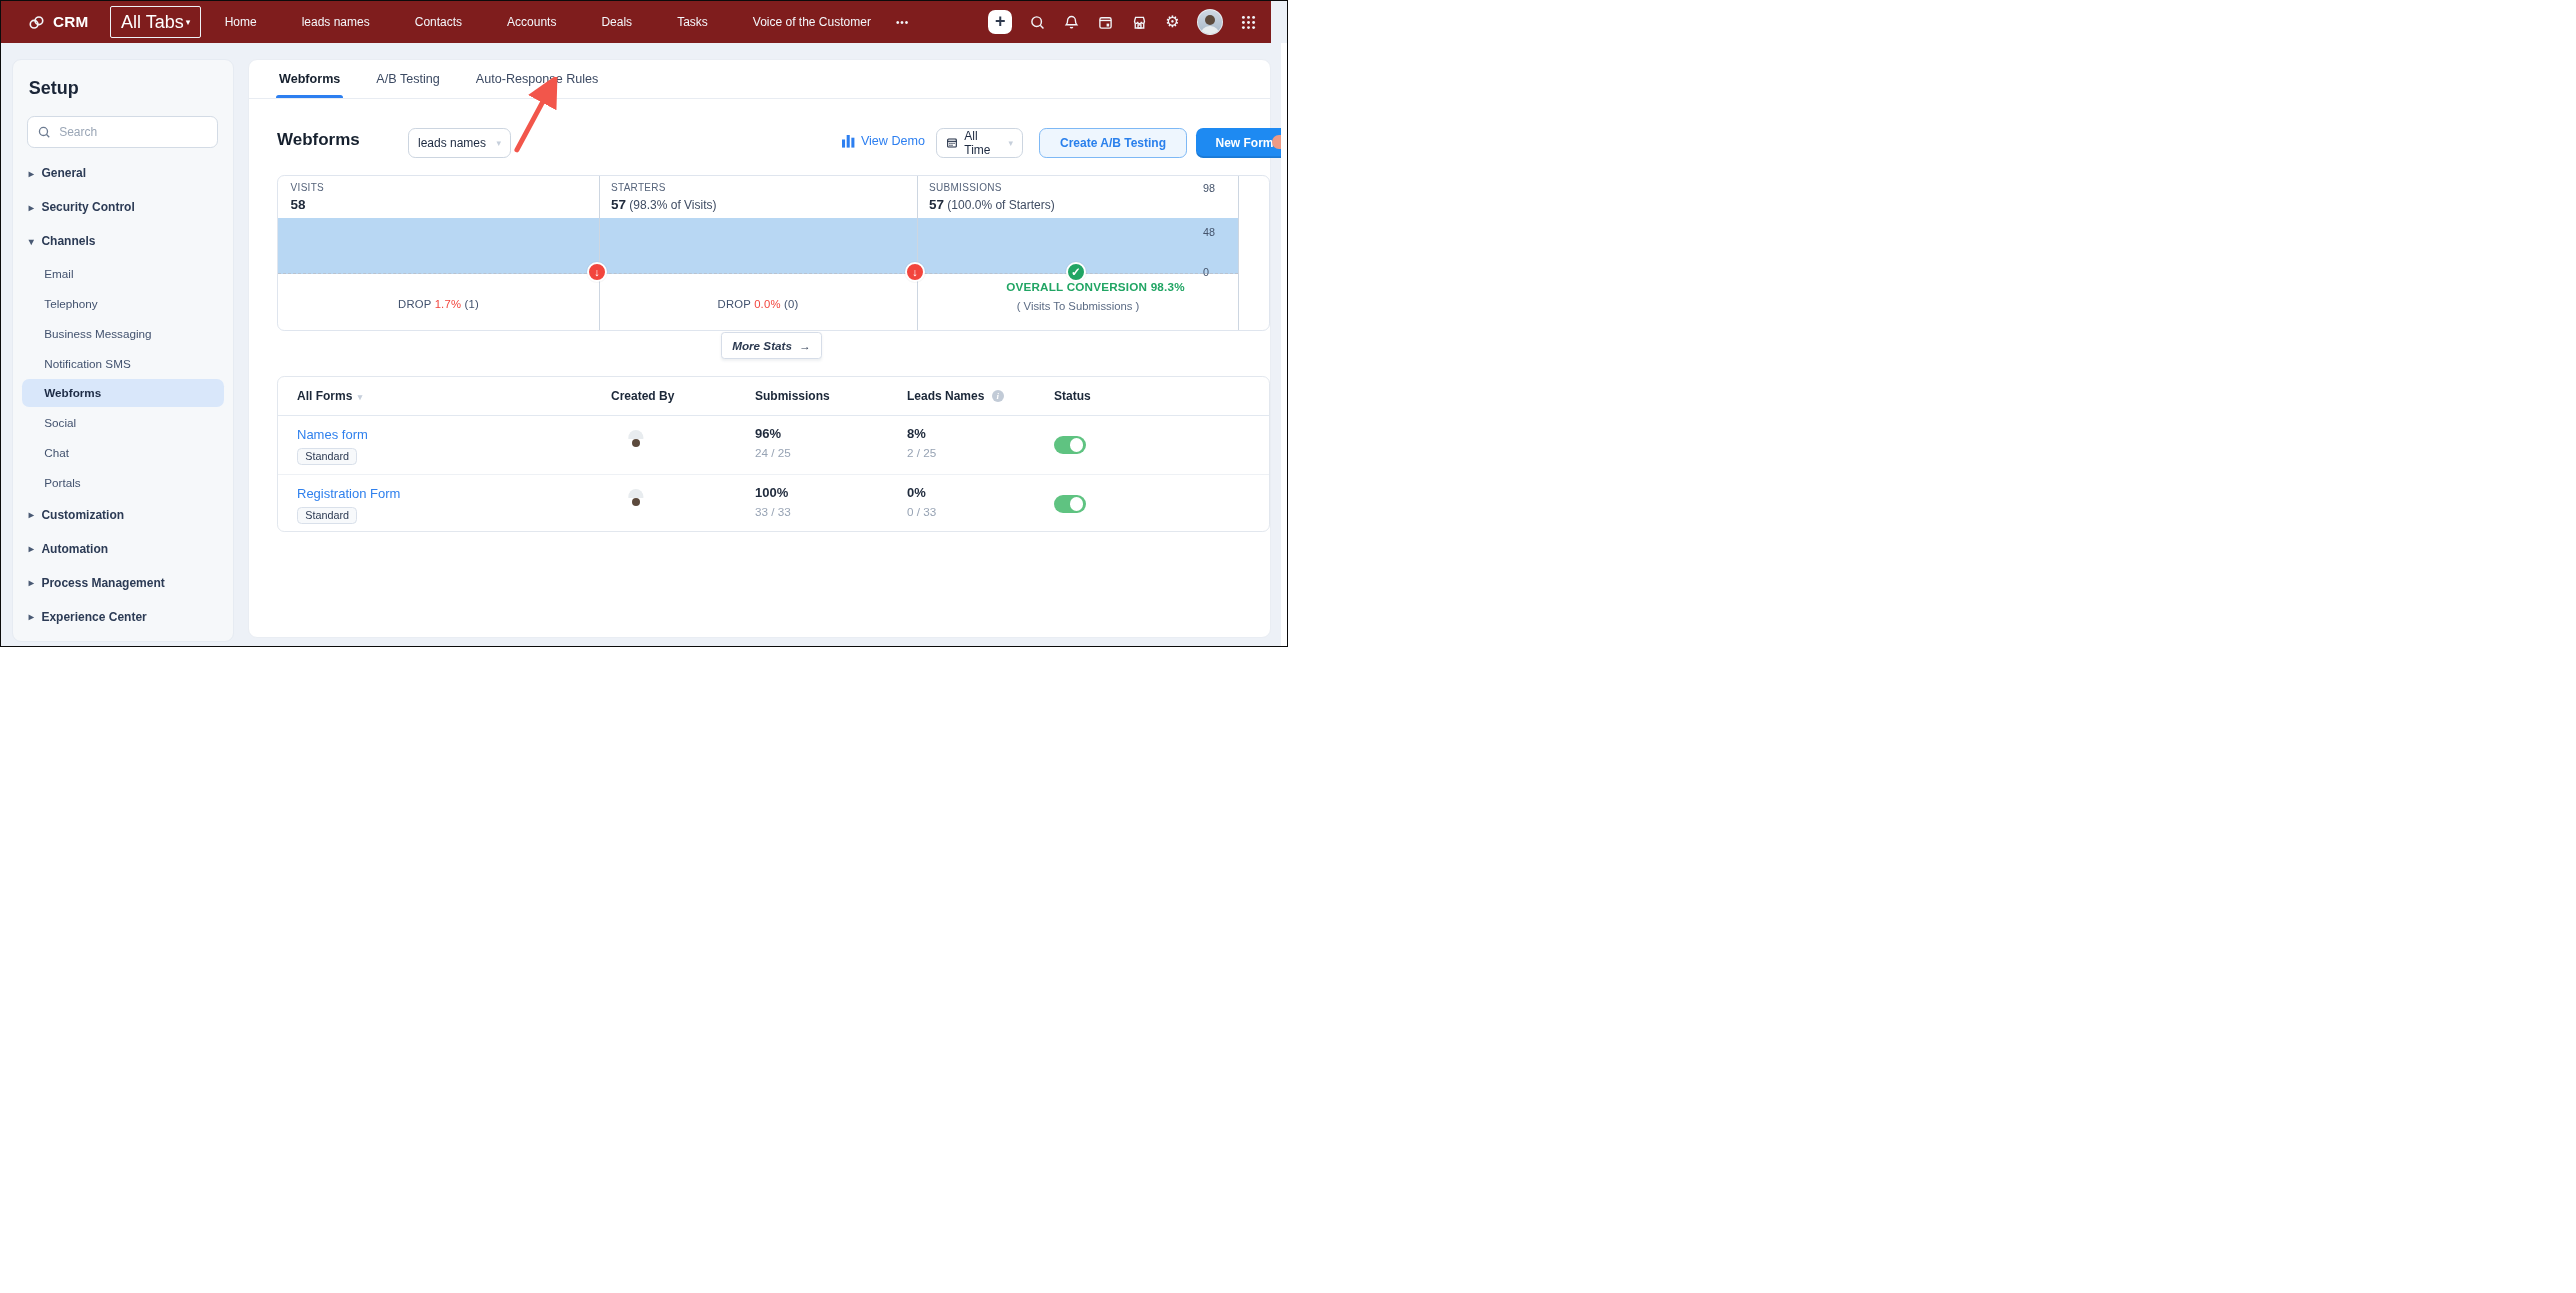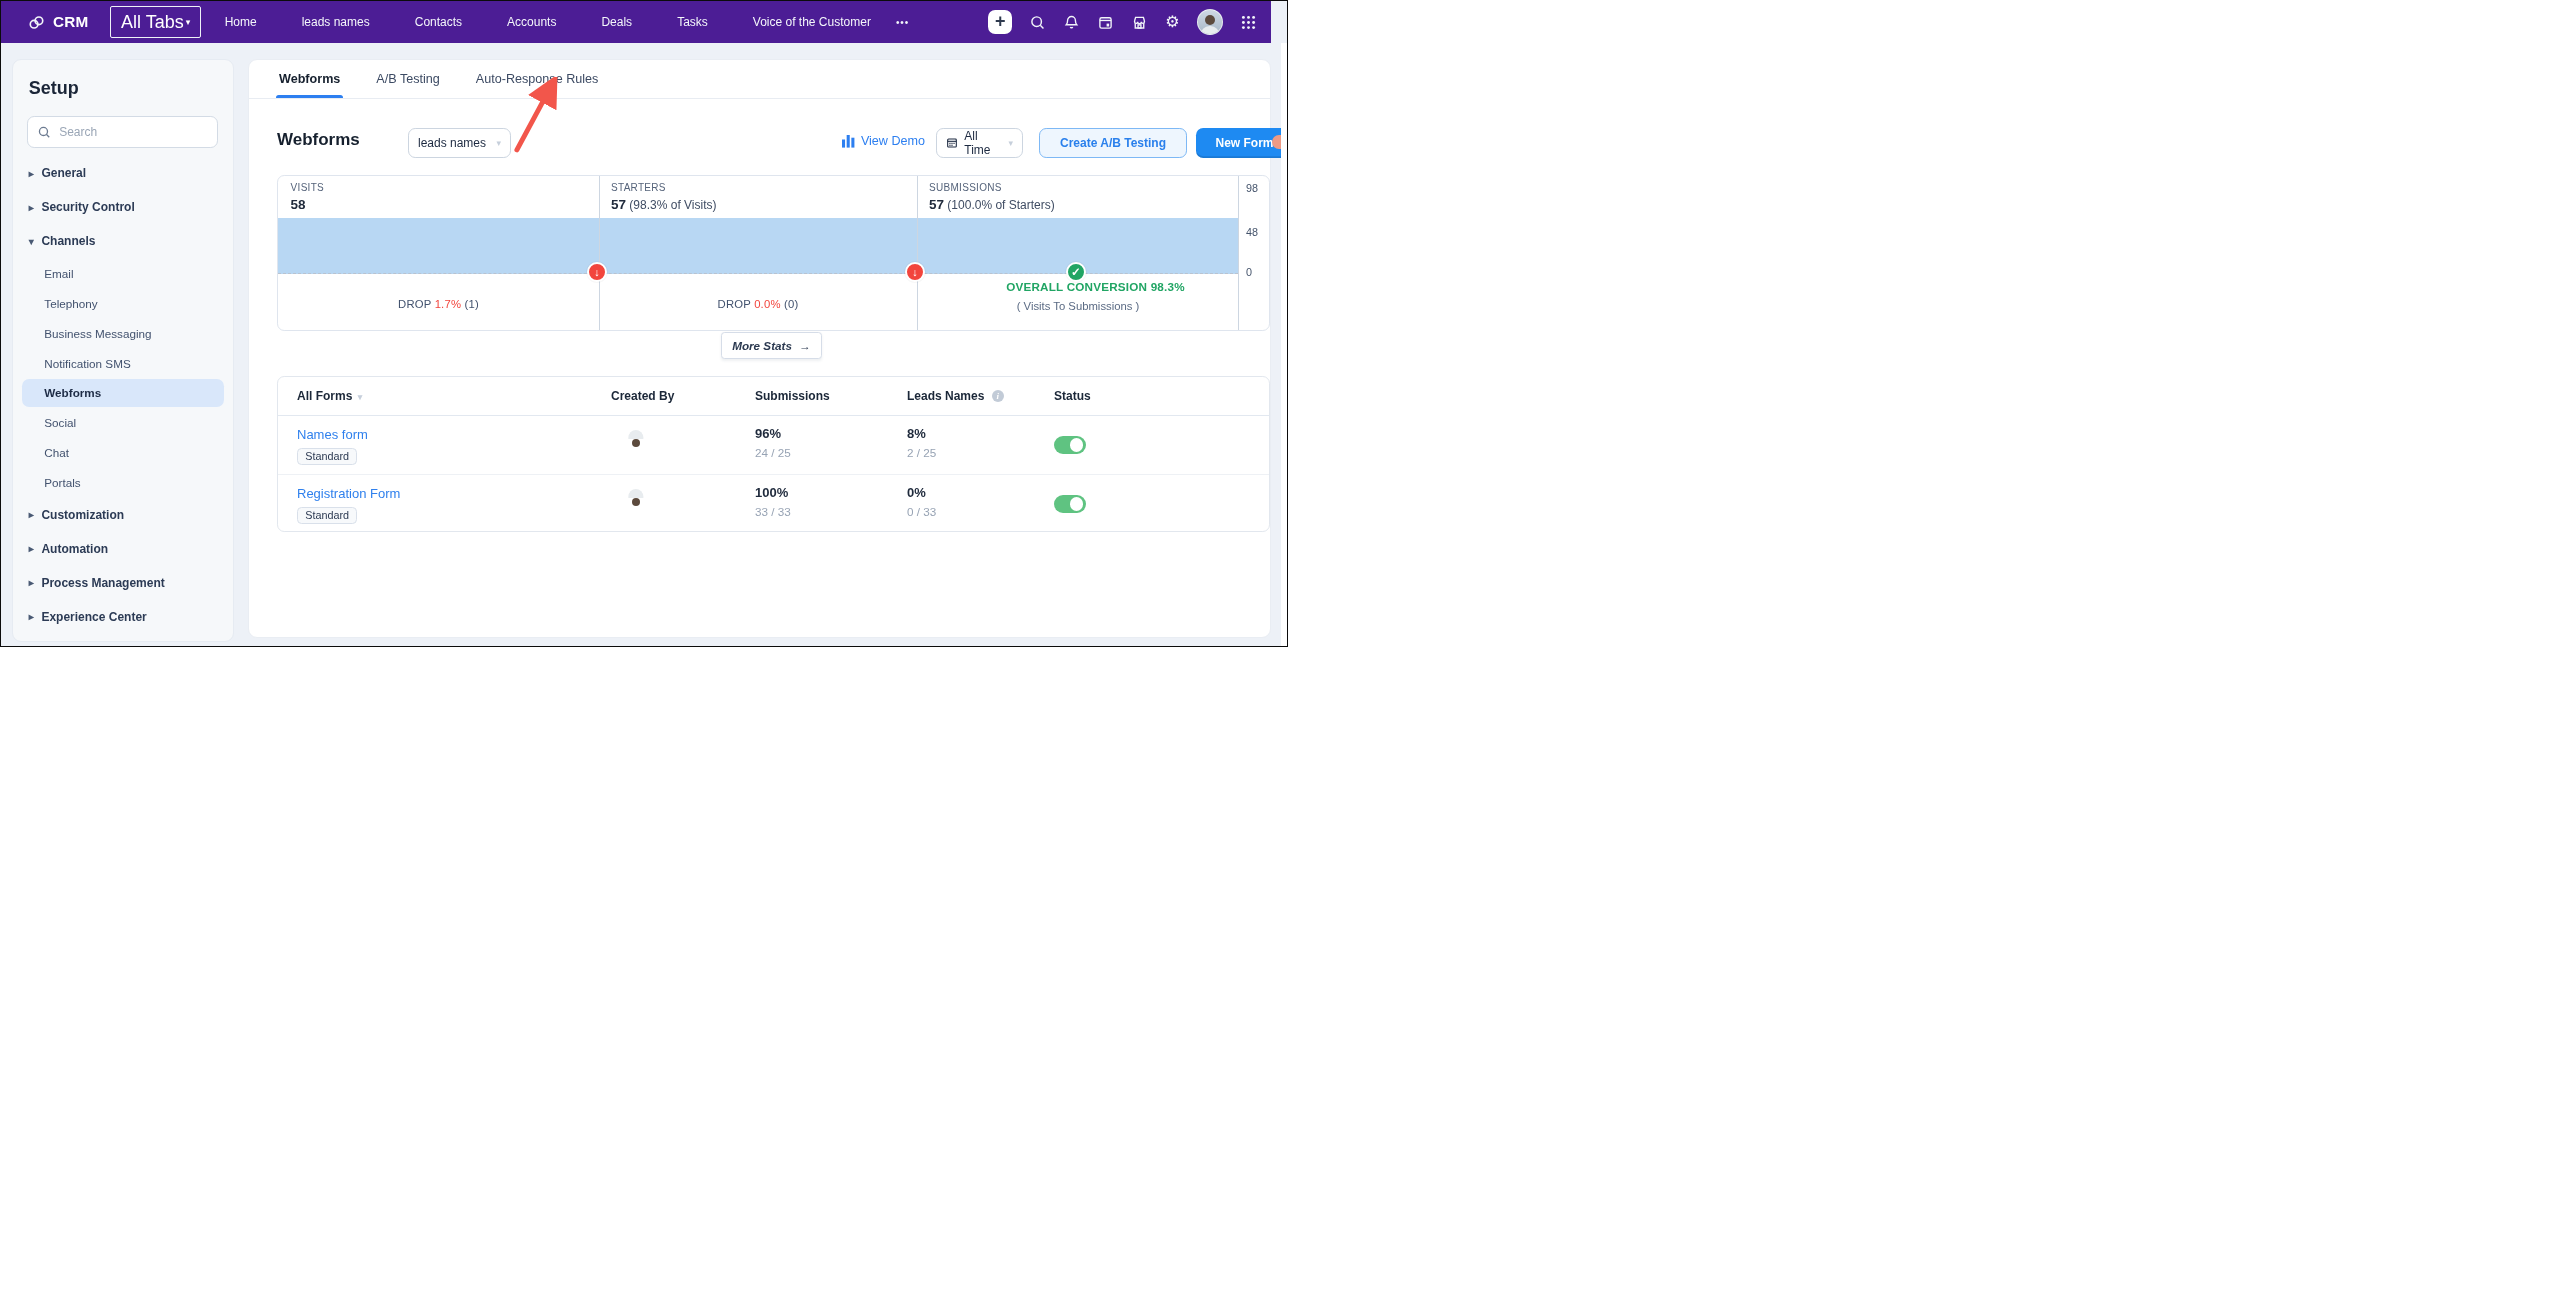--- a/index.html
+++ b/index.html
@@ -1,20 +1,20 @@
 <!DOCTYPE html>
 <html style="font-size:14.4px"><head>
 <meta charset="utf-8">
 <style>
   html,body{margin:0;padding:0;background:#fff;font-family:"Liberation Sans",sans-serif;}
   *{box-sizing:border-box;}
   #screen{position:relative;width:1288px;height:647px;border:1.8px solid #0b0b0b;background:#edf1f7;overflow:hidden;}
 
   
-  .navbar{position:absolute;top:0;left:0;right:16px;height:42px;background:#4c1d95;display:flex;align-items:center;padding:0 14.4px 0 27px;z-index:30;}
+  .navbar{position:absolute;top:0;left:0;right:16px;height:42px;background:#7f1d1d;display:flex;align-items:center;padding:0 14.4px 0 27px;z-index:30;}
   .brand{display:flex;align-items:center;gap:8px;margin-right:21.6px;}
   .brand-name{color:#fff;font-size:15.3px;font-weight:700;letter-spacing:0.2px;}
   .alltabs-btn{display:flex;align-items:center;gap:2px;border:1.4px solid #eef2f7;border-radius:2px;color:#fff;font-size:18px;padding:4.5px 10px;margin-right:23.4px;cursor:pointer;background:transparent;}
   .caret{font-size:7.2px;color:#c6cfdb;line-height:1;}
   .caret::after{content:"▾";font-size:9px;}
   .alltabs-btn .caret::after{color:#fff;}
   .nav-links{display:flex;align-items:center;gap:45px;}
   .nav-link{color:#f4f7fb;font-size:12px;cursor:pointer;white-space:nowrap;}
   .nav-more{color:#f4f7fb;font-size:10px;letter-spacing:0.9px;margin-left:25px;cursor:pointer;}
   .nav-right{margin-left:auto;display:flex;align-items:center;gap:17px;}
@@ -69,21 +69,21 @@
   .band{position:absolute;left:0;top:42px;width:960px;height:56px;background:#b8d7f3;border-bottom:1.8px dashed #b9c3d0;}
   .marker{position:absolute;top:86px;width:20px;height:20px;border-radius:50%;border:2.7px solid #fff;display:flex;align-items:center;justify-content:center;box-shadow:0 0 0 0.9px rgba(0,0,0,.03);z-index:3;}
   .marker.red{background:#f2453d;}
   .marker.red::after{content:"↓";color:#fff;font-size:10.8px;font-weight:700;}
   .marker.green{background:#21a564;}
   .marker.green::after{content:"✓";color:#fff;font-size:11.7px;font-weight:700;}
   .drop-line{position:absolute;top:122px;font-size:11.3px;color:#42526e;text-align:center;letter-spacing:0.2px;}
   .drop-line .pct{color:#f2453d;}
   .conv1{position:absolute;top:104px;left:639px;width:322px;text-align:center;font-size:11.7px;font-weight:700;color:#21a564;letter-spacing:0.2px;padding-left:35px;}
   .conv2{position:absolute;top:124px;left:639px;width:322px;text-align:center;font-size:11.3px;color:#5b6b84;}
-  .axis-tick{position:absolute;left:968px;font-size:10.8px;color:#44536b;}
+  .axis-tick{position:absolute;left:925px;font-size:10.8px;color:#44536b;}
   .more-stats{position:absolute;left:472px;top:272px;width:101px;height:27px;background:#fff;border:0.9px solid #d6dde8;border-radius:3.6px;box-shadow:0 1.8px 2.7px rgba(40,60,90,.08);display:flex;align-items:center;justify-content:center;gap:7.2px;font-size:11.7px;font-weight:600;color:#2b3950;cursor:pointer;z-index:6;font-style:italic;}
 
   
   .table-card{position:absolute;left:28px;top:316px;width:993px;height:156px;border:0.9px solid #e2e7ee;border-radius:7.2px;background:#fff;}
   .thead{position:absolute;top:0;left:0;right:0;height:39px;border-bottom:0.9px solid #e2e8f0;}
   .th{position:absolute;top:11.7px;font-size:12px;font-weight:700;color:#1b2738;}
   .th .caret{margin-left:5.4px;}
   .info-dot{display:inline-flex;width:12.6px;height:12.6px;border-radius:50%;background:#c2cbd7;color:#fff;font-size:9px;font-weight:700;align-items:center;justify-content:center;vertical-align:0.9px;margin-left:7.2px;font-family:"Liberation Serif",serif;font-style:italic;cursor:pointer;}
   .trow{position:absolute;left:0;right:0;height:59px;}
   .trow + .trow{border-top:0.9px solid #eef1f5;}

